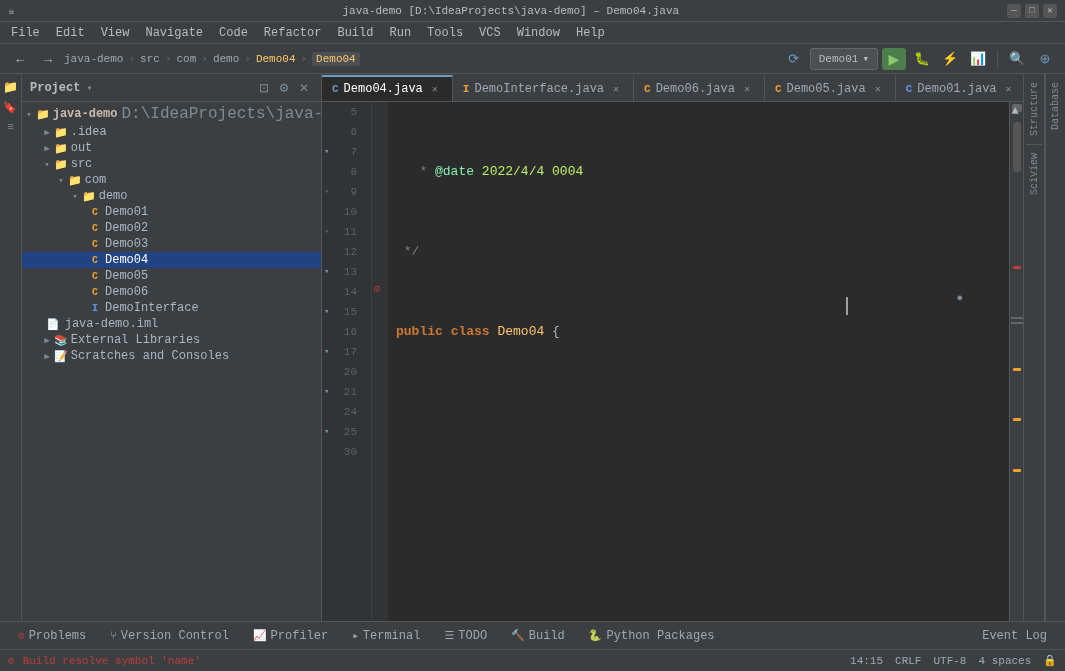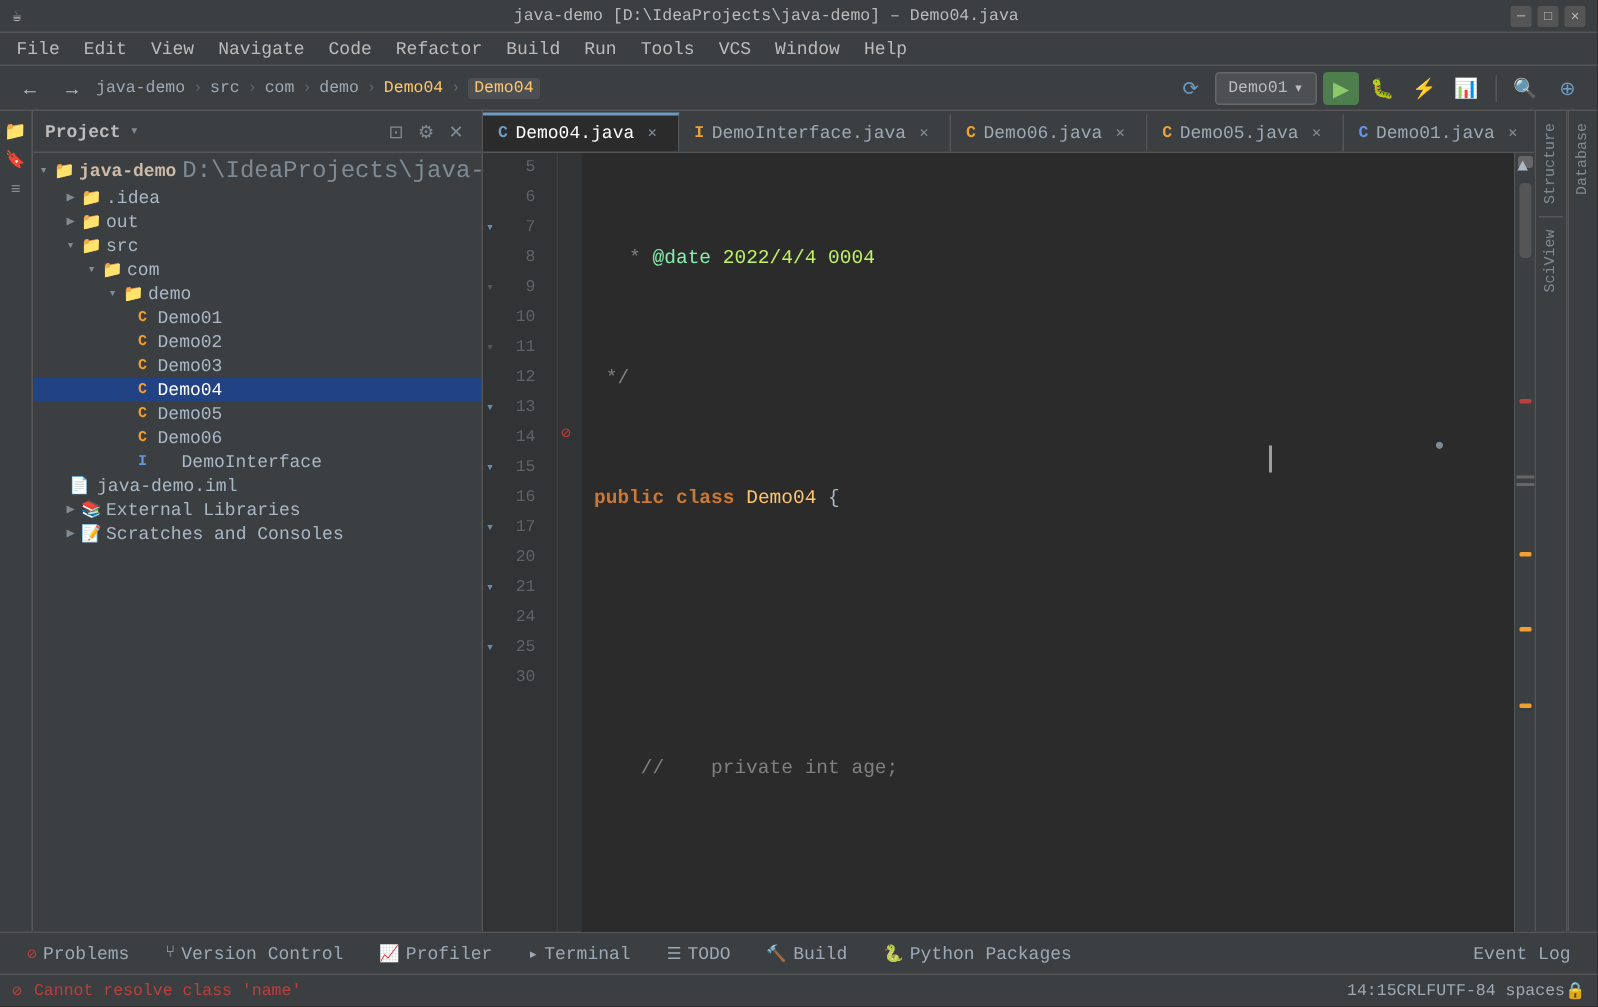--- a/index.html
+++ b/index.html
@@ -315,20 +315,21 @@
       font-size: 11px;
       color: #9da9b4;
       flex-shrink: 0;
       border-top: 1px solid #555;
       gap: 8px;
     }
     .status-error { color: #bc3f3c; display: flex; align-items: center; gap: 3px; }
     .status-right {
       margin-left: auto;
       display: flex;
+      gap: 12px;
       align-items: center;
     }
 
     
     .bottom-toolbar {
       height: 28px;
       background: #3c3f41;
       display: flex;
       align-items: center;
       padding: 0 8px;
@@ -532,21 +533,21 @@
         <span class="tree-indent" style="width:64px;"></span>
         <span class="tree-arrow" style="width:6px;"></span>
         <span class="tree-icon" style="color:#f0a030;font-weight:bold;font-size:10px;">C</span>
         <span class="tree-label" style="margin-left:4px;">Demo06</span>
       </div>
 
       <div class="tree-item">
         <span class="tree-indent" style="width:64px;"></span>
         <span class="tree-arrow" style="width:6px;"></span>
         <span class="tree-icon" style="color:#6495ed;font-weight:bold;font-size:10px;">I</span>
-        <span class="tree-label" style="margin-left:20px;">DemoInterface</span>
+        <span class="tree-label" style="margin-left:4px;">DemoInterface</span>
       </div>
 
       <div class="tree-item">
         <span class="tree-indent" style="width:18px;"></span>
         <span class="tree-arrow" style="width:6px;"></span>
         <span class="tree-icon" style="color:#cc7832;">📄</span>
         <span class="tree-label" style="margin-left:2px;">java-demo.iml</span>
       </div>
 
       <div class="tree-item">
@@ -679,23 +680,20 @@
           <span class="com"> */</span>
         </div>
         
         <div class="code-line">
           <span class="kw">public</span><span class="type"> </span><span class="kw">class</span><span class="type"> </span><span class="cls">Demo04</span><span class="type"> {</span>
         </div>
         
         <div class="code-line">&nbsp;</div>
         
         
-        <div class="code-line">
-          <span class="com">    //    private int age;</span>
-        </div>
         
         
         
         
         
         
         
         
         
         
@@ -778,21 +776,21 @@
   </div>
   <div style="margin-left:auto;display:flex;gap:8px;align-items:center;">
     <div class="bottom-tab">
       <span>Event Log</span>
     </div>
   </div>
 </div>
 
 <div class="status-bar">
   <span class="status-error">⊘</span>
-  <span class="status-error">Cannot resolve class 'name'</span>
+  <span class="status-error">Build resolve symbol 'name'</span>
   <div class="status-right">
     <span style="cursor:pointer;">14:15</span>
     <span style="cursor:pointer;">CRLF</span>
     <span style="cursor:pointer;">UTF-8</span>
     <span style="cursor:pointer;">4 spaces</span>
     <span style="color:#7e8b94;">🔒</span>
   </div>
 </div>
 
 </body></html>

